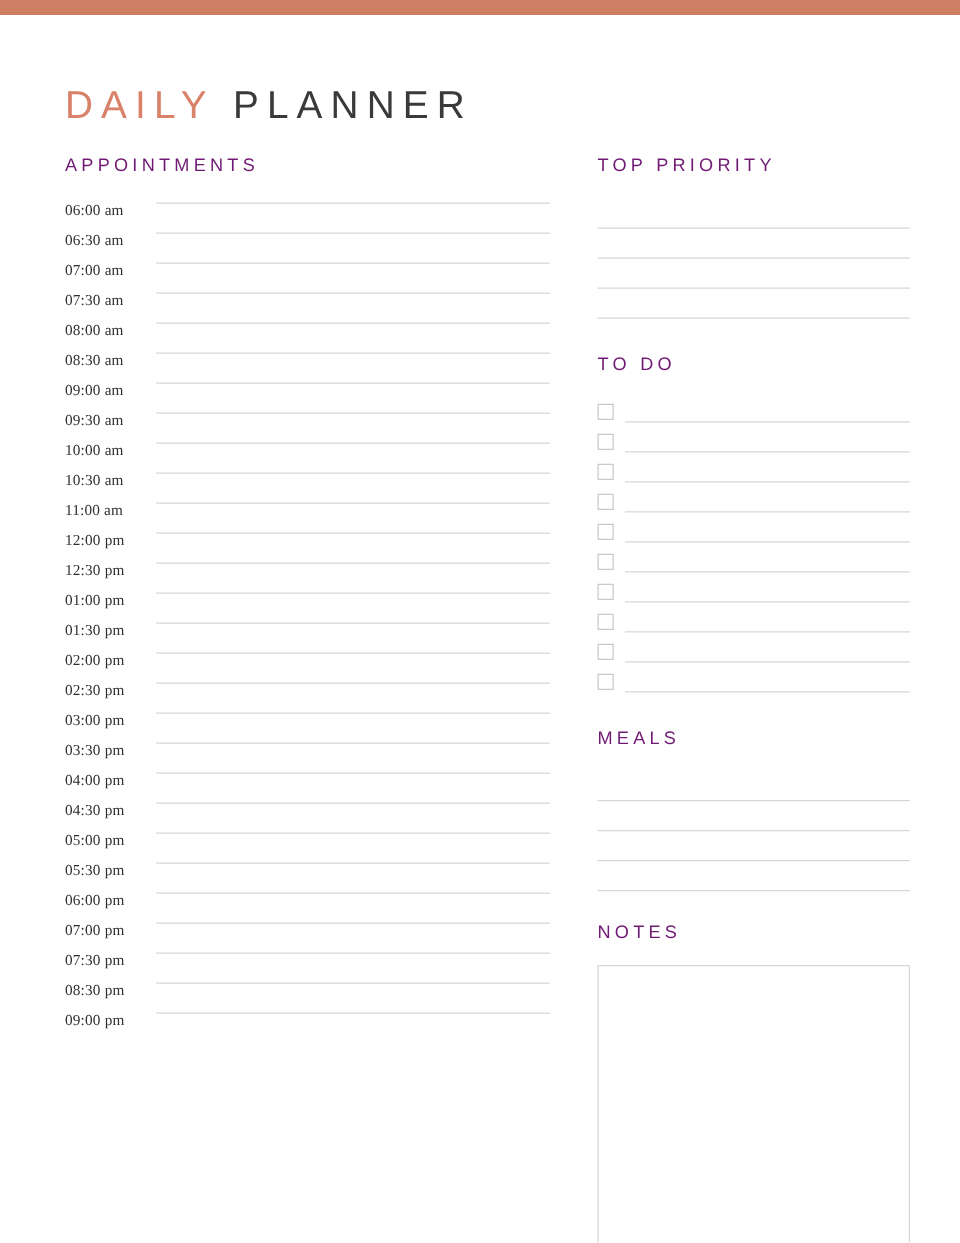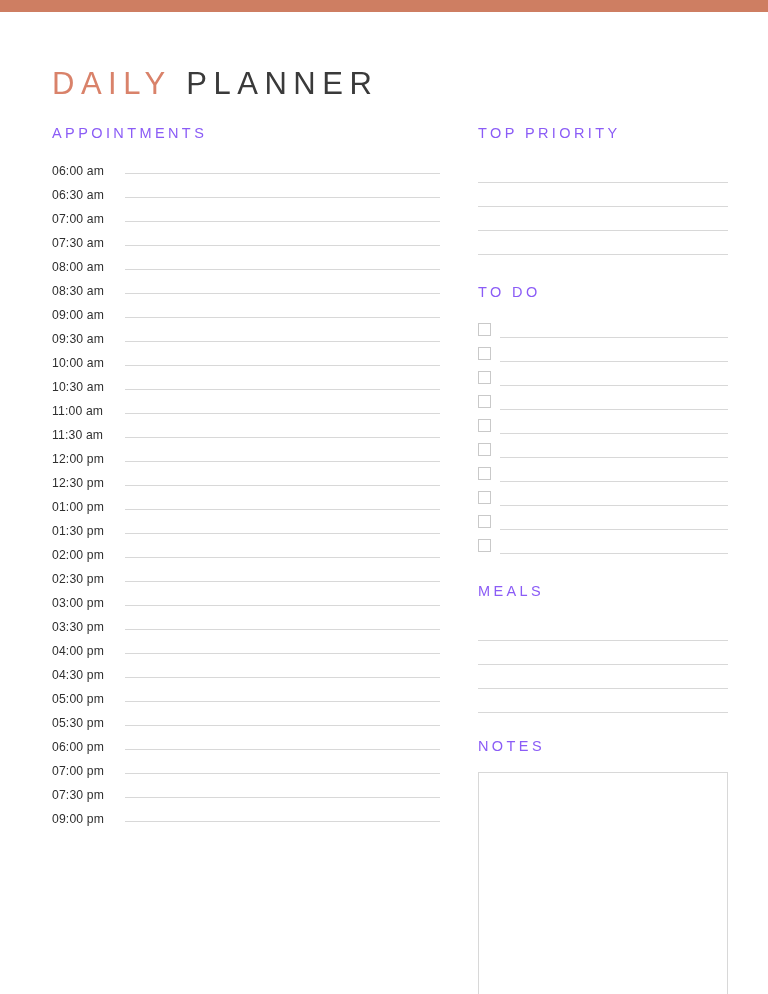--- a/index.html
+++ b/index.html
@@ -60,36 +60,37 @@
     position: absolute;
     top: 86px;
     left: 478px;
     width: 250px;
   }
 
   
   .section-title {
     font-size: 14.5px;
     font-weight: 400;
-    color: #8b5cf6;
+    color: #701a75;
     letter-spacing: 3.4px;
     line-height: 1;
     white-space: nowrap;
   }
 
   
   .appt-list {
     margin-top: 21px;
     display: flex;
     flex-direction: column;
   }
   .appt-row {
     height: 24px;
     display: flex;
-    align-items: center;
+    align-items: flex-start;
+    font-family: Liberation Serif, serif;
   }
   .appt-time {
     width: 73px;
     flex: 0 0 73px;
     font-size: 12.2px;
     color: #2f2f2f;
     line-height: 1;
     padding-bottom: 4px;
     letter-spacing: 0.15px;
     white-space: nowrap;
@@ -216,24 +217,20 @@
         </div>
         <div class="appt-row">
           <div class="appt-time">10:30 am</div>
           <div class="appt-line"></div>
         </div>
         <div class="appt-row">
           <div class="appt-time">11:00 am</div>
           <div class="appt-line"></div>
         </div>
         <div class="appt-row">
-          <div class="appt-time">11:30 am</div>
-          <div class="appt-line"></div>
-        </div>
-        <div class="appt-row">
           <div class="appt-time">12:00 pm</div>
           <div class="appt-line"></div>
         </div>
         <div class="appt-row">
           <div class="appt-time">12:30 pm</div>
           <div class="appt-line"></div>
         </div>
         <div class="appt-row">
           <div class="appt-time">01:00 pm</div>
           <div class="appt-line"></div>
@@ -277,20 +274,24 @@
         <div class="appt-row">
           <div class="appt-time">06:00 pm</div>
           <div class="appt-line"></div>
         </div>
         <div class="appt-row">
           <div class="appt-time">07:00 pm</div>
           <div class="appt-line"></div>
         </div>
         <div class="appt-row">
           <div class="appt-time">07:30 pm</div>
+          <div class="appt-line"></div>
+        </div>
+        <div class="appt-row">
+          <div class="appt-time">08:30 pm</div>
           <div class="appt-line"></div>
         </div>
         <div class="appt-row">
           <div class="appt-time">09:00 pm</div>
           <div class="appt-line"></div>
         </div>
       </div>
   </div>
 
   <div class="col-right">

